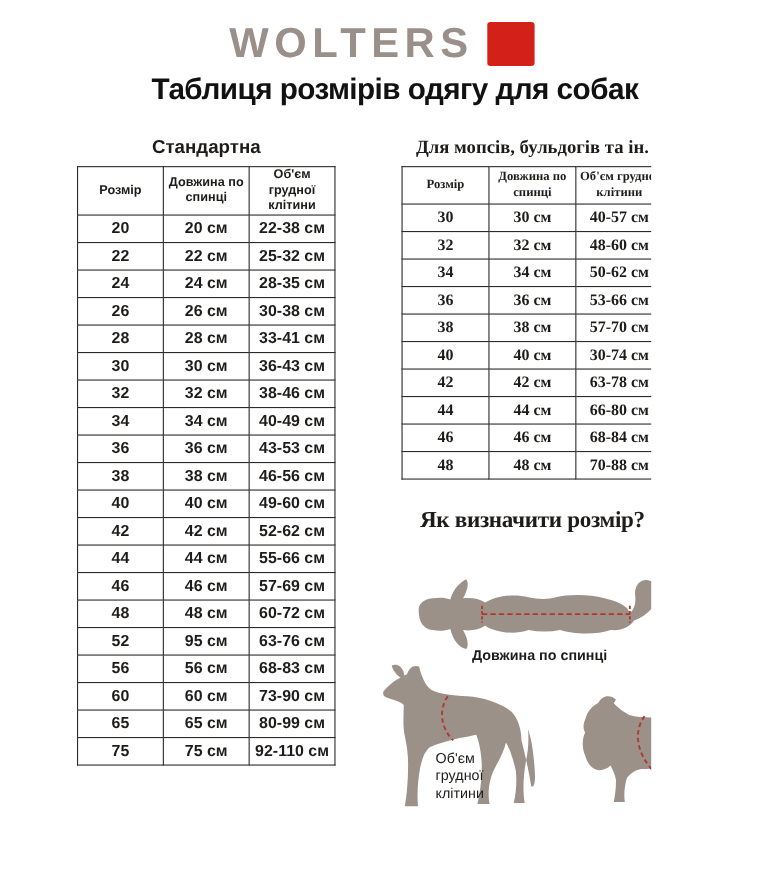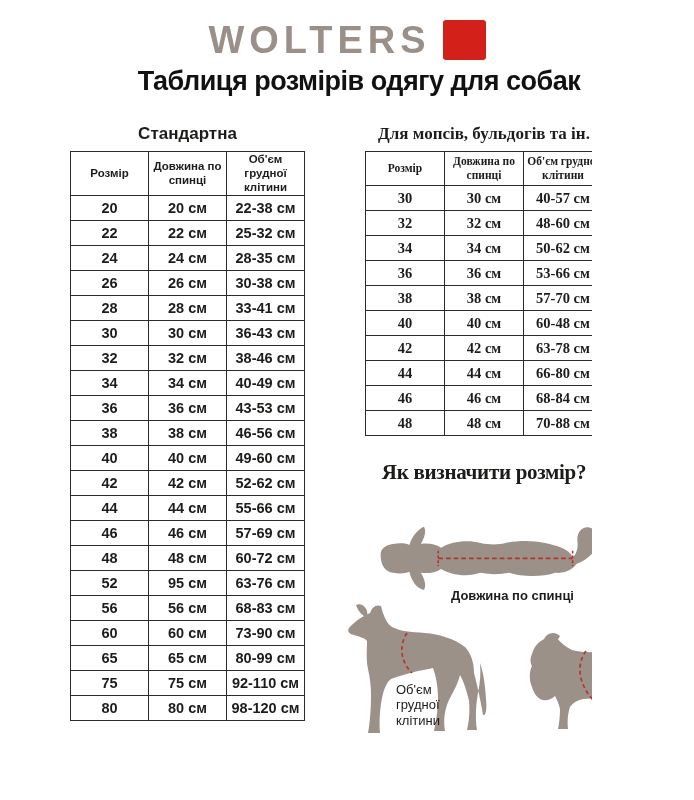--- a/index.html
+++ b/index.html
@@ -33,21 +33,21 @@
     border:1px solid var(--border);text-align:center;vertical-align:middle;color:var(--ink);}
   table.size-table th{height:34px;font-size:11.5px;line-height:1.2;font-weight:700;padding:1px 1px;}
   table.size-table td{height:25px;font-size:14.5px;font-weight:700;padding:0 1px;white-space:nowrap;}
 
   .how-heading{margin-top:24px;text-align:center;font-size:21px;font-weight:700;letter-spacing:-0.3px;white-space:nowrap;}
 
   
   .illustrations{position:absolute;left:330px;top:515px;width:364px;height:250px;}
   .illo{position:absolute;}
   .illo svg{display:block;}
-  .back-label{position:absolute;left:99px;top:73px;width:145px;text-align:right;
+  .back-label{position:absolute;left:99px;top:73px;width:145px;text-align:left;
     font-size:13px;font-weight:700;}
   .chest-label{position:absolute;font-size:13px;line-height:1.18;font-weight:400;}
   .chest-label-1{left:66px;top:167px;}
   .chest-label-2{left:264px;top:187px;}
 </style>
 </head>
 <body>
 
 <div class="page">
 
@@ -162,25 +162,20 @@
           <tr>
             <td>65</td>
             <td>65 см</td>
             <td>80-99 см</td>
           </tr>
           <tr>
             <td>75</td>
             <td>75 см</td>
             <td>92-110 см</td>
           </tr>
-          <tr>
-            <td>80</td>
-            <td>80 см</td>
-            <td>98-120 см</td>
-          </tr>
         </tbody>
     </table>
   </div>
 
   <div class="col col-right">
     <div class="table-title">Для мопсів, бульдогів та ін.</div>
     <table class="size-table">
       <thead>
           <tr>
             <th>Розмір</th>
@@ -210,21 +205,21 @@
             <td>53-66 см</td>
           </tr>
           <tr>
             <td>38</td>
             <td>38 см</td>
             <td>57-70 см</td>
           </tr>
           <tr>
             <td>40</td>
             <td>40 см</td>
-            <td>60-48 см</td>
+            <td>30-74 см</td>
           </tr>
           <tr>
             <td>42</td>
             <td>42 см</td>
             <td>63-78 см</td>
           </tr>
           <tr>
             <td>44</td>
             <td>44 см</td>
             <td>66-80 см</td>

